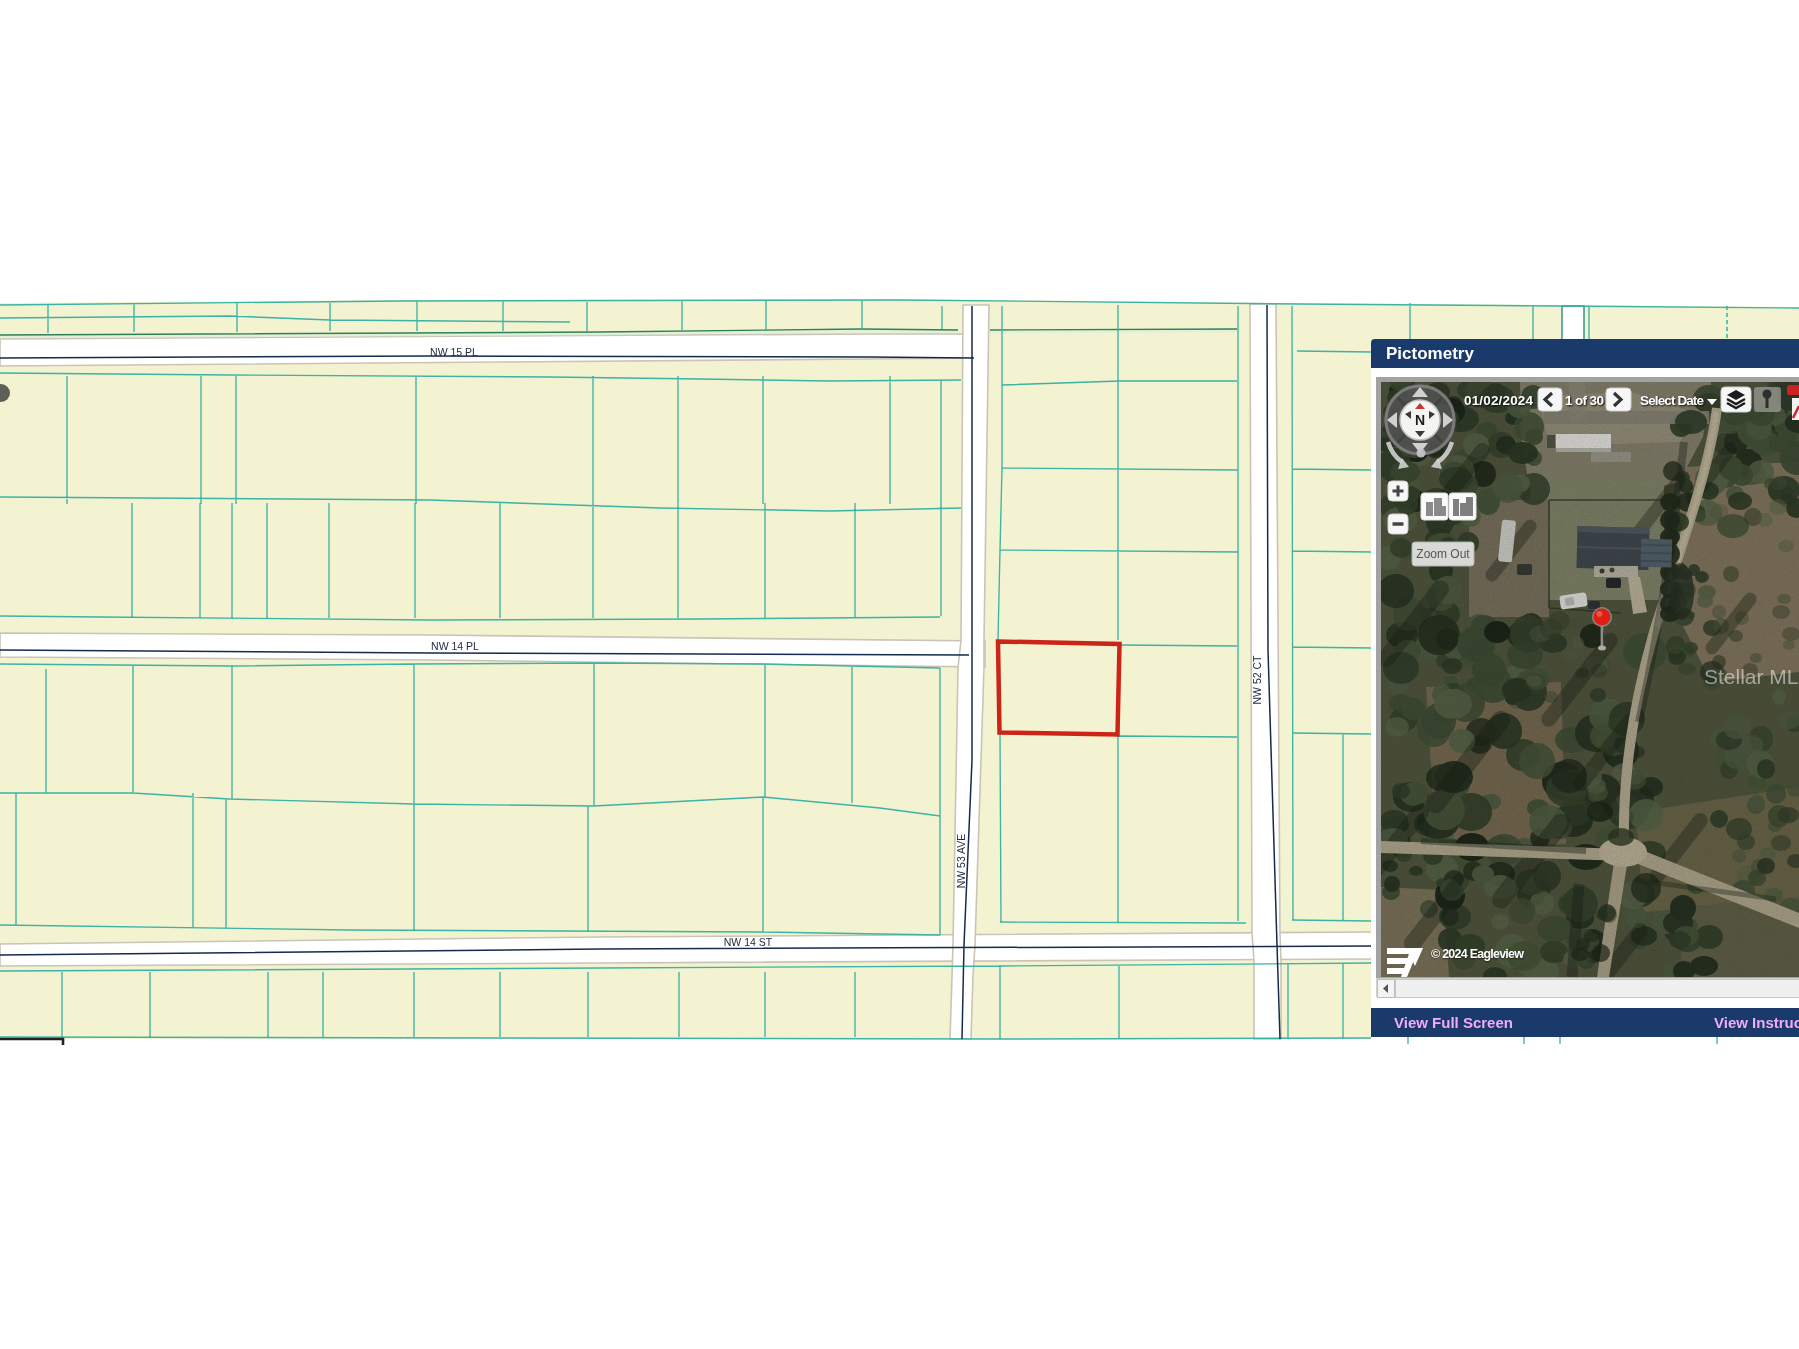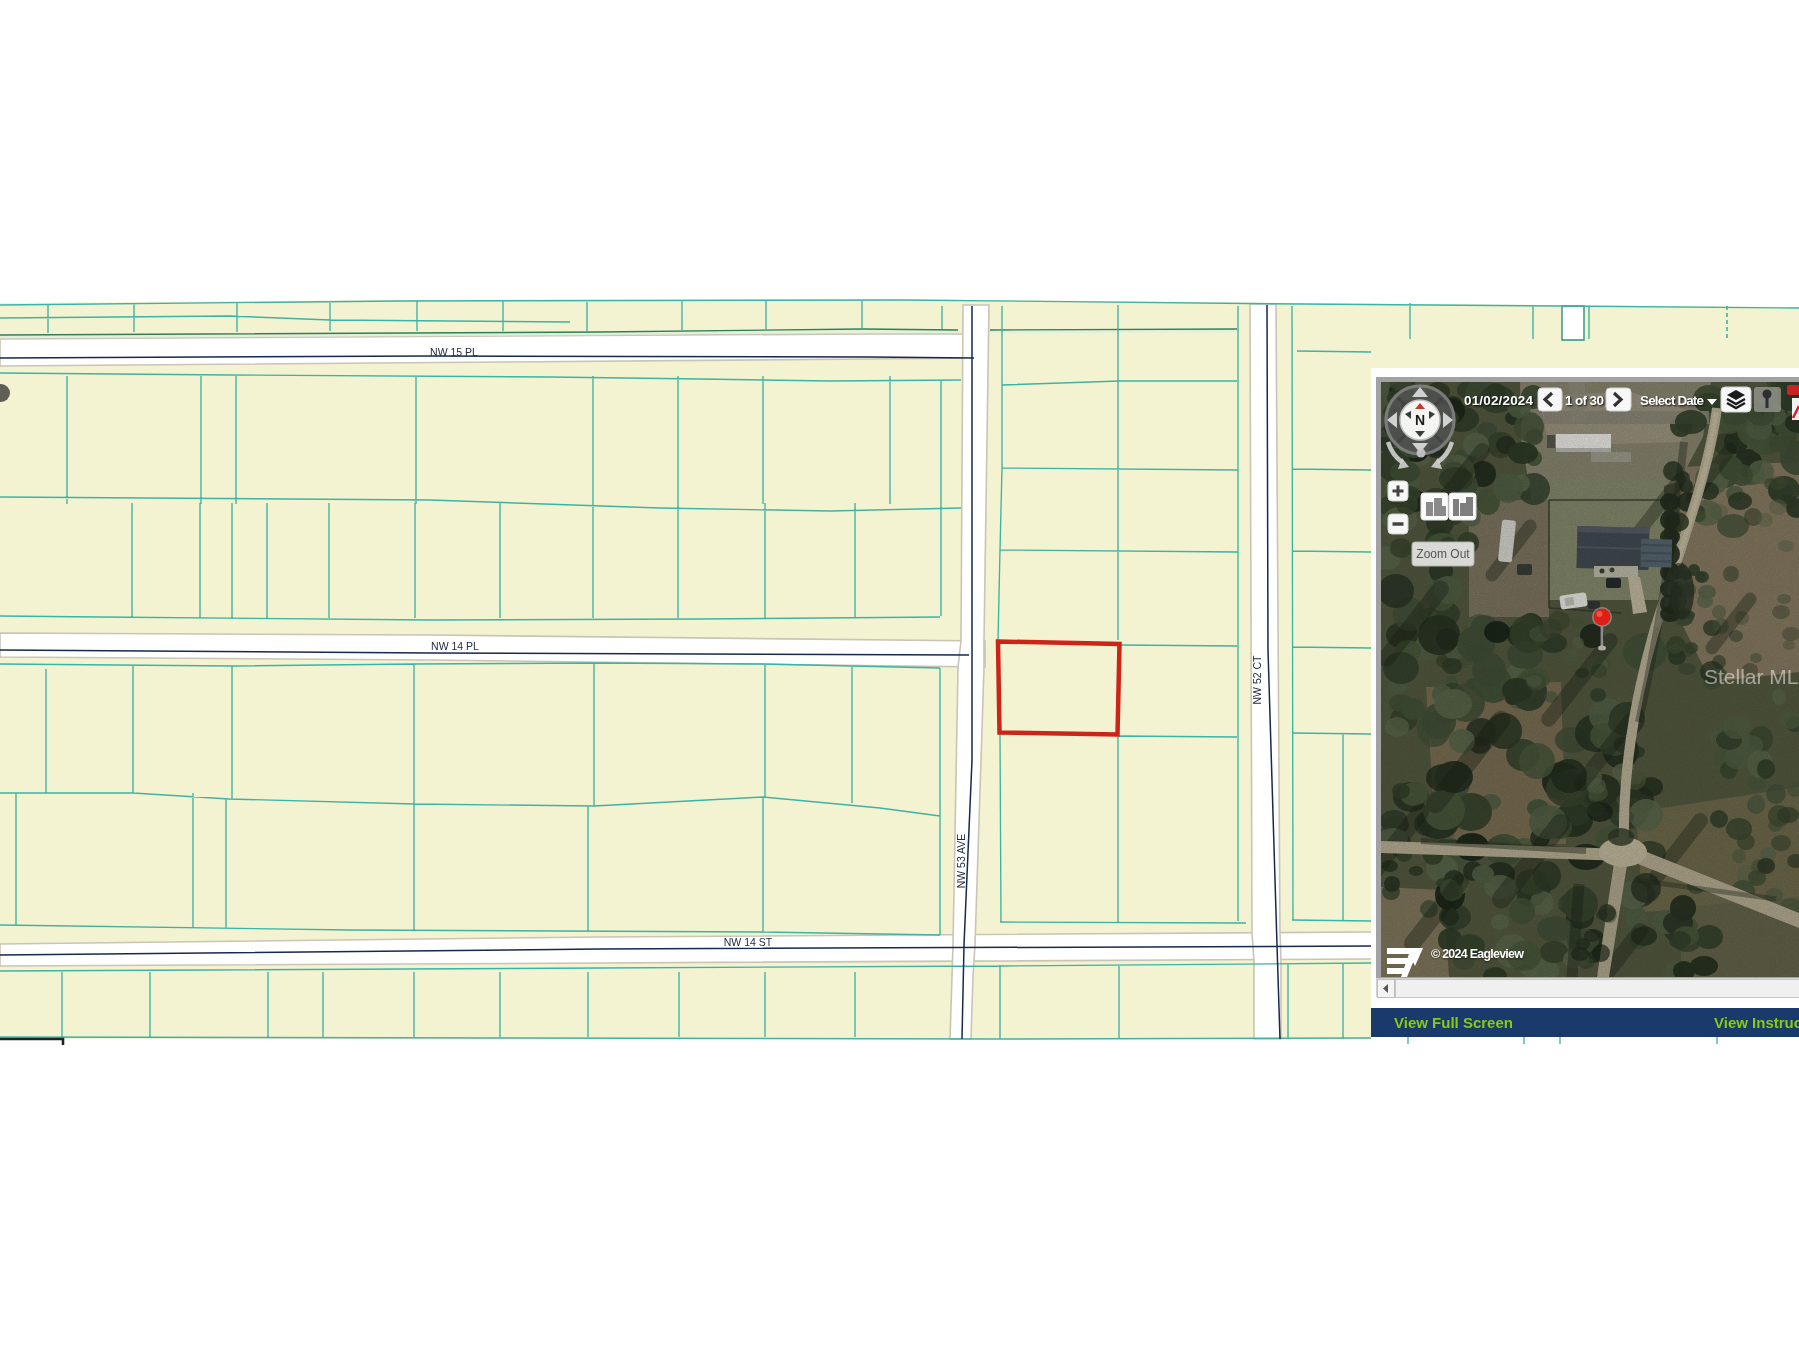--- a/index.html
+++ b/index.html
@@ -5,21 +5,21 @@
 #stage{position:relative;width:1799px;height:1349px;overflow:hidden;font-family:"Liberation Sans",sans-serif;border-radius:22px;}
 #panel{position:absolute;left:1371px;top:339px;width:428px;height:698px;overflow:hidden;}
 #ptitle{position:absolute;left:0;top:0;width:428px;height:29px;background:#1a3a6b;border-top-left-radius:4px;}
 #ptitle span{display:block;padding:5px 0 0 15px;color:#fff;font-weight:bold;font-size:17px;}
 #pbody{position:absolute;left:0;top:29px;width:428px;height:669px;background:#ffffff;}
 #pframe{position:absolute;left:5px;top:9px;width:423px;height:601px;background:#a2a2a2;}
 #pphoto{position:absolute;left:1381px;top:382px;width:418px;height:595px;overflow:hidden;}
 #pscroll{position:absolute;left:5px;top:610px;width:423px;height:19px;background:#d2d2d2;}
 #pscroll .arr{position:absolute;left:1px;top:1px;width:16px;height:17px;background:#f3f3f3;border:1px solid #bdbdbd;}
 #pscroll .thumb{position:absolute;left:19px;top:1px;width:404px;height:17px;background:#f0f0f0;border:1px solid #c6c6c6;}
-#pfoot{position:absolute;left:0;top:669px;width:428px;height:29px;background:#1a3a6b;color:#84cc16;font-weight:bold;font-size:15px;}
+#pfoot{position:absolute;left:0;top:669px;width:428px;height:29px;background:#1a3a6b;color:#f0abfc;font-weight:bold;font-size:15px;}
 #pfoot .l{position:absolute;left:23px;top:6px;}
 #pfoot .r{position:absolute;left:343px;top:6px;white-space:nowrap;}
 </style></head>
 <body>
 <div id="stage">
 <svg width="1799" height="1349" xmlns="http://www.w3.org/2000/svg">
 <polygon points="0,303 400,300 900,299 1300,303 1560,305 1799,307 1799,1039 0,1039" fill="#f4f3d1"></polygon>
 <polygon points="0,339 500,336 870,334 980,334 980,358 870,359 500,362 0,366" fill="#ffffff" stroke="#c9c4b6" stroke-width="1.6"></polygon>
 <polygon points="0,633 430,635 985,641 985,667 430,660 0,657" fill="#ffffff" stroke="#c9c4b6" stroke-width="1.6"></polygon>
 <polygon points="0,944 600,937 1371,932 1799,931 1799,959 1371,959 600,963 0,966" fill="#ffffff" stroke="#c9c4b6" stroke-width="1.6"></polygon>
@@ -37,20 +37,23 @@
 <text x="454" y="356" text-anchor="middle" fill="#212c44" font-family="Liberation Sans, sans-serif" font-size="10.5px">NW 15 PL</text>
 <text x="455" y="650" text-anchor="middle" fill="#212c44" font-family="Liberation Sans, sans-serif" font-size="10.5px">NW 14 PL</text>
 <text x="748" y="946" text-anchor="middle" fill="#212c44" font-family="Liberation Sans, sans-serif" font-size="10.5px">NW 14 ST</text>
 <text x="965" y="861" text-anchor="middle" fill="#212c44" font-family="Liberation Sans, sans-serif" font-size="10.5px" transform="rotate(-90 965 861)">NW 53 AVE</text>
 <text x="1261" y="680" text-anchor="middle" fill="#212c44" font-family="Liberation Sans, sans-serif" font-size="10.5px" transform="rotate(-90 1261 680)">NW 52 CT</text>
 <polygon points="998,641.5 1119.5,644 1117.5,734.5 999.5,732.5" fill="none" stroke="#cd2418" stroke-width="4.5"></polygon>
 <path d="M0 1039 L63 1039 L63 1045" fill="none" stroke="#222222" stroke-width="2.6"></path>
 <circle cx="1" cy="393" r="9" fill="#5f5f57"></circle>
 </svg>
 <div id="panel">
+  <div id="ptitle">
+        <span>Pictometry</span>
+      </div>
   <div id="pbody">
     <div id="pframe"></div>
     <div id="pscroll">
           <div class="arr"><svg width="16" height="17">
               <polygon points="10,4 10,13 5,8.5" fill="#555"></polygon>
             </svg></div>
           <div class="thumb"></div>
         </div>
   </div>
   <div id="pfoot">

